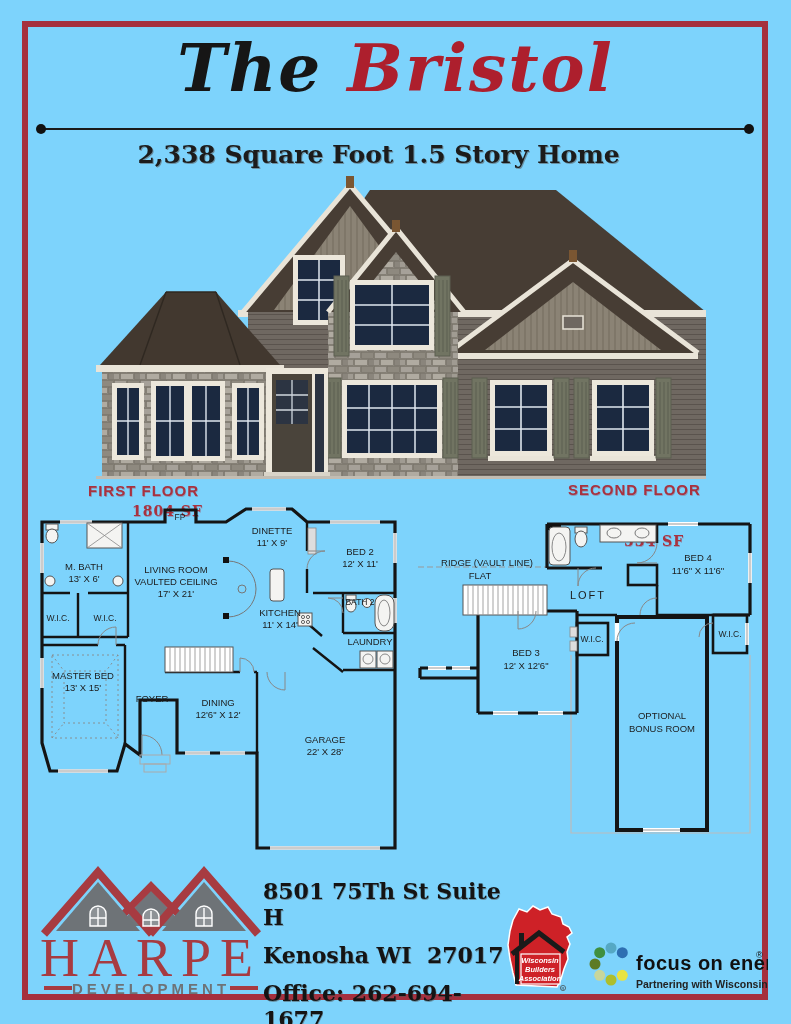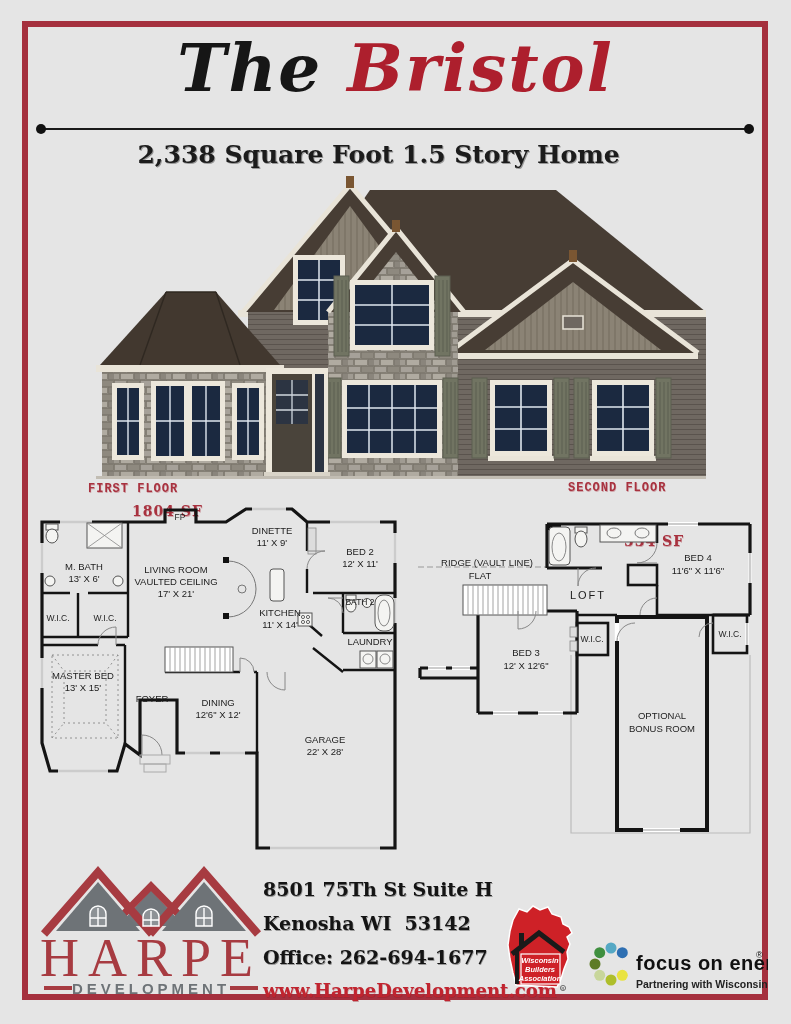--- a/index.html
+++ b/index.html
@@ -1,41 +1,41 @@
 <!DOCTYPE html>
 <html><head>
 <meta charset="utf-8">
 <style>
   html,body{margin:0;padding:0;background:#ffffff;}
-  .page{position:relative;width:791px;height:1024px;background:#e5e5e5;overflow:hidden;
+  .page{position:relative;width:791px;height:1024px;background:#7dd3fc;overflow:hidden;
         font-family:"Liberation Sans",sans-serif;}
   .frame{position:absolute;left:22px;top:21px;width:746px;height:979px;
          box-sizing:border-box;border:6px solid #a5303e;}
   
   .title{position:absolute;left:0;top:26px;width:100%;text-align:center;
          font-family:"DejaVu Serif",serif;font-style:italic;font-weight:bold;
          font-size:66px;line-height:1.3;letter-spacing:2px;}
   .title .t-script{color:#161616;}
   .title .t-name{color:#ad1f2d;}
   .divider{position:absolute;left:38px;top:128px;width:714px;height:2px;background:#1a1a1a;}
   .divider .dot{position:absolute;top:-4px;width:10px;height:10px;border-radius:50%;background:#111;}
   .divider .dot.left{left:-2px;} .divider .dot.right{right:-2px;}
   .subtitle{position:absolute;left:0;top:140px;width:100%;text-align:center;
             transform:translateX(-17px);
             font-family:"DejaVu Serif",serif;font-weight:bold;font-size:25px;color:#1c1c1c;
             text-shadow:1px 1px 0 rgba(90,90,90,0.55);}
   
-  .plan-head{position:absolute;font-family:Liberation Mono, monospace;font-weight:bold;color:#a8323f;
-             letter-spacing:1px;font-size:12px;text-shadow:0.6px 0.6px 0 rgba(168,50,63,0.35);}
+  .plan-head{position:absolute;font-family:Liberation Sans, sans-serif;font-weight:bold;color:#a8323f;
+             letter-spacing:1px;font-size:15px;text-shadow:0.6px 0.6px 0 rgba(168,50,63,0.35);}
   .plan-sqft{position:absolute;font-family:"DejaVu Serif",serif;font-weight:bold;color:#a8323f;
              letter-spacing:1px;font-size:14px;text-shadow:0.6px 0.6px 0 rgba(168,50,63,0.35);}
   
   .addr{position:absolute;left:263px;top:878px;width:250px;font-family:"DejaVu Serif",serif;
         font-weight:bold;color:#141414;}
-  .addr .line{font-size:19px;margin-bottom:12px;white-space:pre-wrap;text-shadow:0.7px 0.7px 0 rgba(80,80,80,0.5);}
+  .addr .line{font-size:22px;margin-bottom:12px;white-space:pre-wrap;text-shadow:0.7px 0.7px 0 rgba(80,80,80,0.5);}
   .addr .site{font-size:18px;color:#c1242f;text-shadow:0.5px 0.5px 0 rgba(150,30,40,0.4);}
   svg text{font-family:"Liberation Sans",sans-serif;}
   .room-label{fill:#1c1c1c;font-size:9.5px;}
   .room-label-sm{fill:#1c1c1c;font-size:8.5px;}
 </style>
 </head>
 <body>
 
 <div class="page">
   <div class="frame"></div>
@@ -358,21 +358,21 @@
       </g>
     </g>
     <text x="115" y="120" text-anchor="middle" fill="#a73b41" style="font-family:'Liberation Serif',serif;font-size:54px;letter-spacing:9px;">HARPE</text>
     <rect x="8" y="130" width="28" height="4" fill="#a73b41"></rect>
     <rect x="194" y="130" width="28" height="4" fill="#a73b41"></rect>
     <text x="115" y="138" text-anchor="middle" fill="#6e7377" style="font-size:15px;font-weight:bold;letter-spacing:4px;">DEVELOPMENT</text>
   </svg>
 
   <div class="addr">
     <div class="line">8501 75Th St Suite H</div>
-    <div class="line">Kenosha WI  53142</div>
+    <div class="line">Kenosha WI  27017</div>
     <div class="line">Office: 262-694-1677</div>
     <div class="line site">www.HarpeDevelopment.com</div>
   </div>
 
   <svg style="position:absolute;left:499px;top:897px;" width="84" height="100" viewBox="0 0 84 100">
     <path d="M14,23 L20,12 L28,15 L34,9 L41,13 L49,10 L53,17 L62,20 L64,27 L70,30 L73,36 L68,40 L71,47 L68,55 L69,62 L65,72 L62,82 L58,90 L17,88 L14,76 L11,62 L9,48 L11,34 Z" fill="#ce2127" stroke="#fff" stroke-width="1.5"></path>
     <rect x="20" y="36" width="5" height="15" fill="#1a1a1a"></rect>
     <path d="M13,57 L40,36 L65,55" stroke="#1a1a1a" stroke-width="5" fill="none"></path>
     <rect x="16" y="53" width="4" height="34" fill="#1a1a1a"></rect>
     <rect x="22" y="57" width="39" height="30" fill="#ce2127" stroke="#fff" stroke-width="1.2"></rect>

